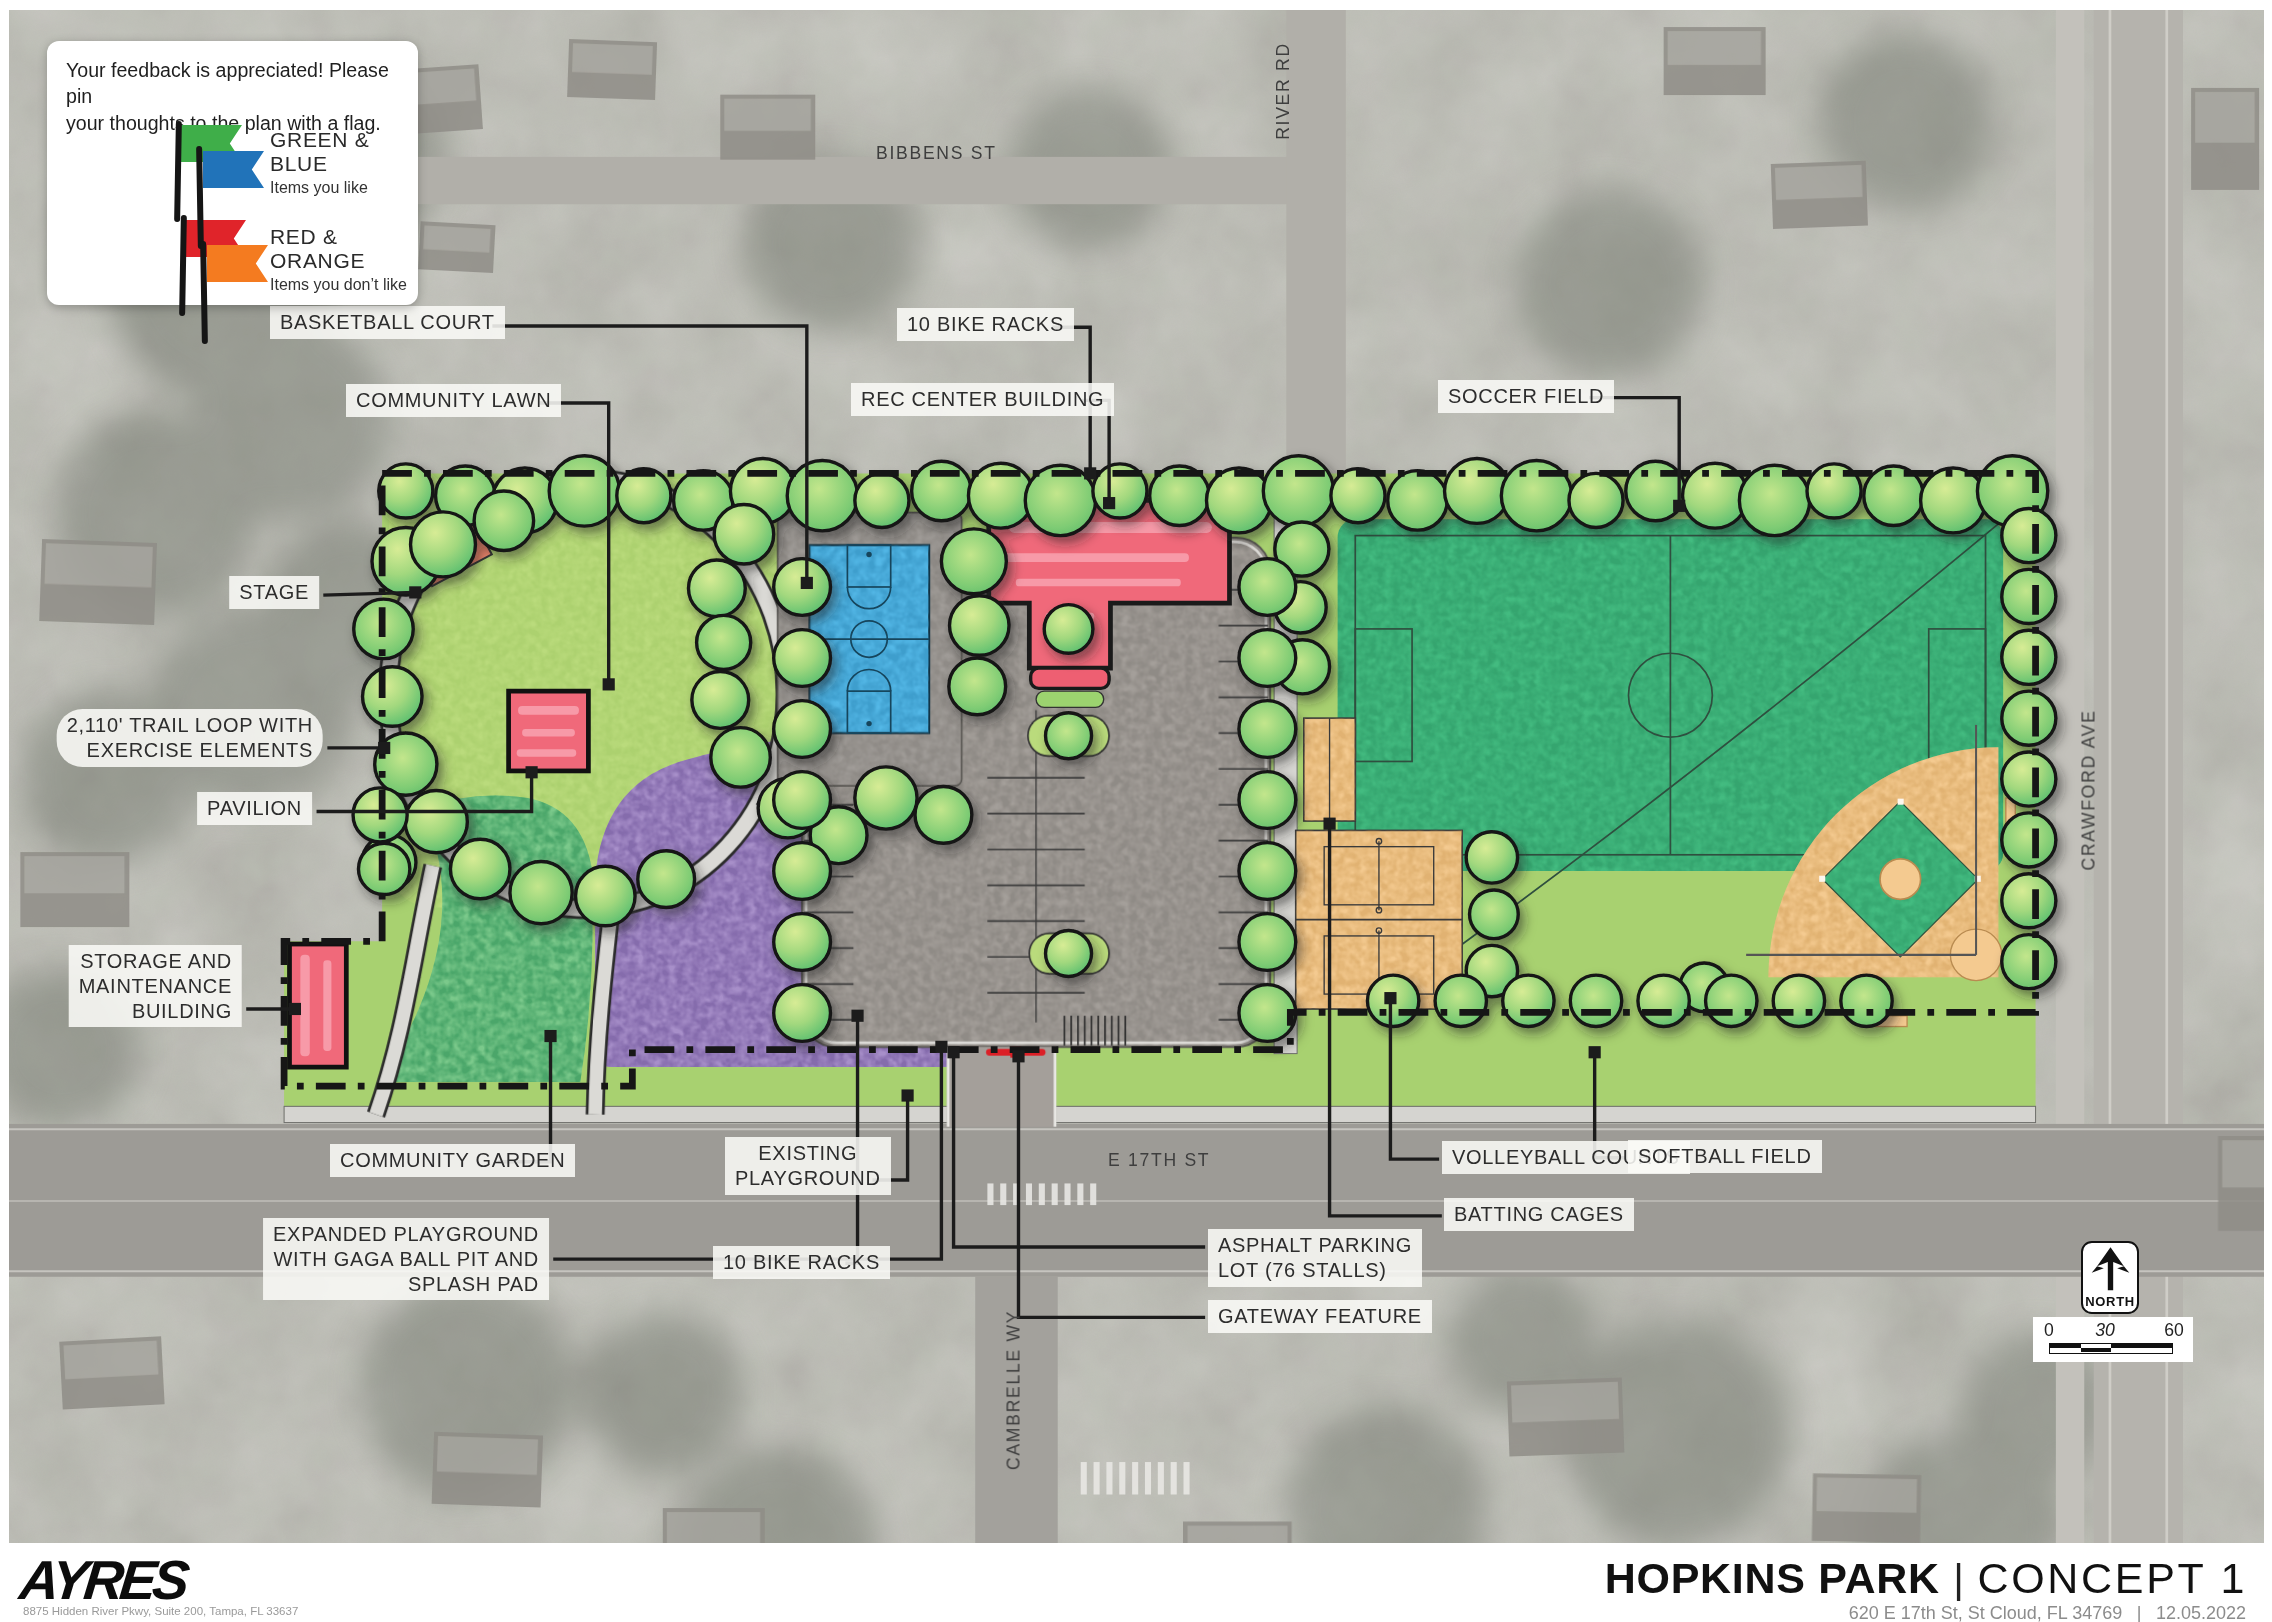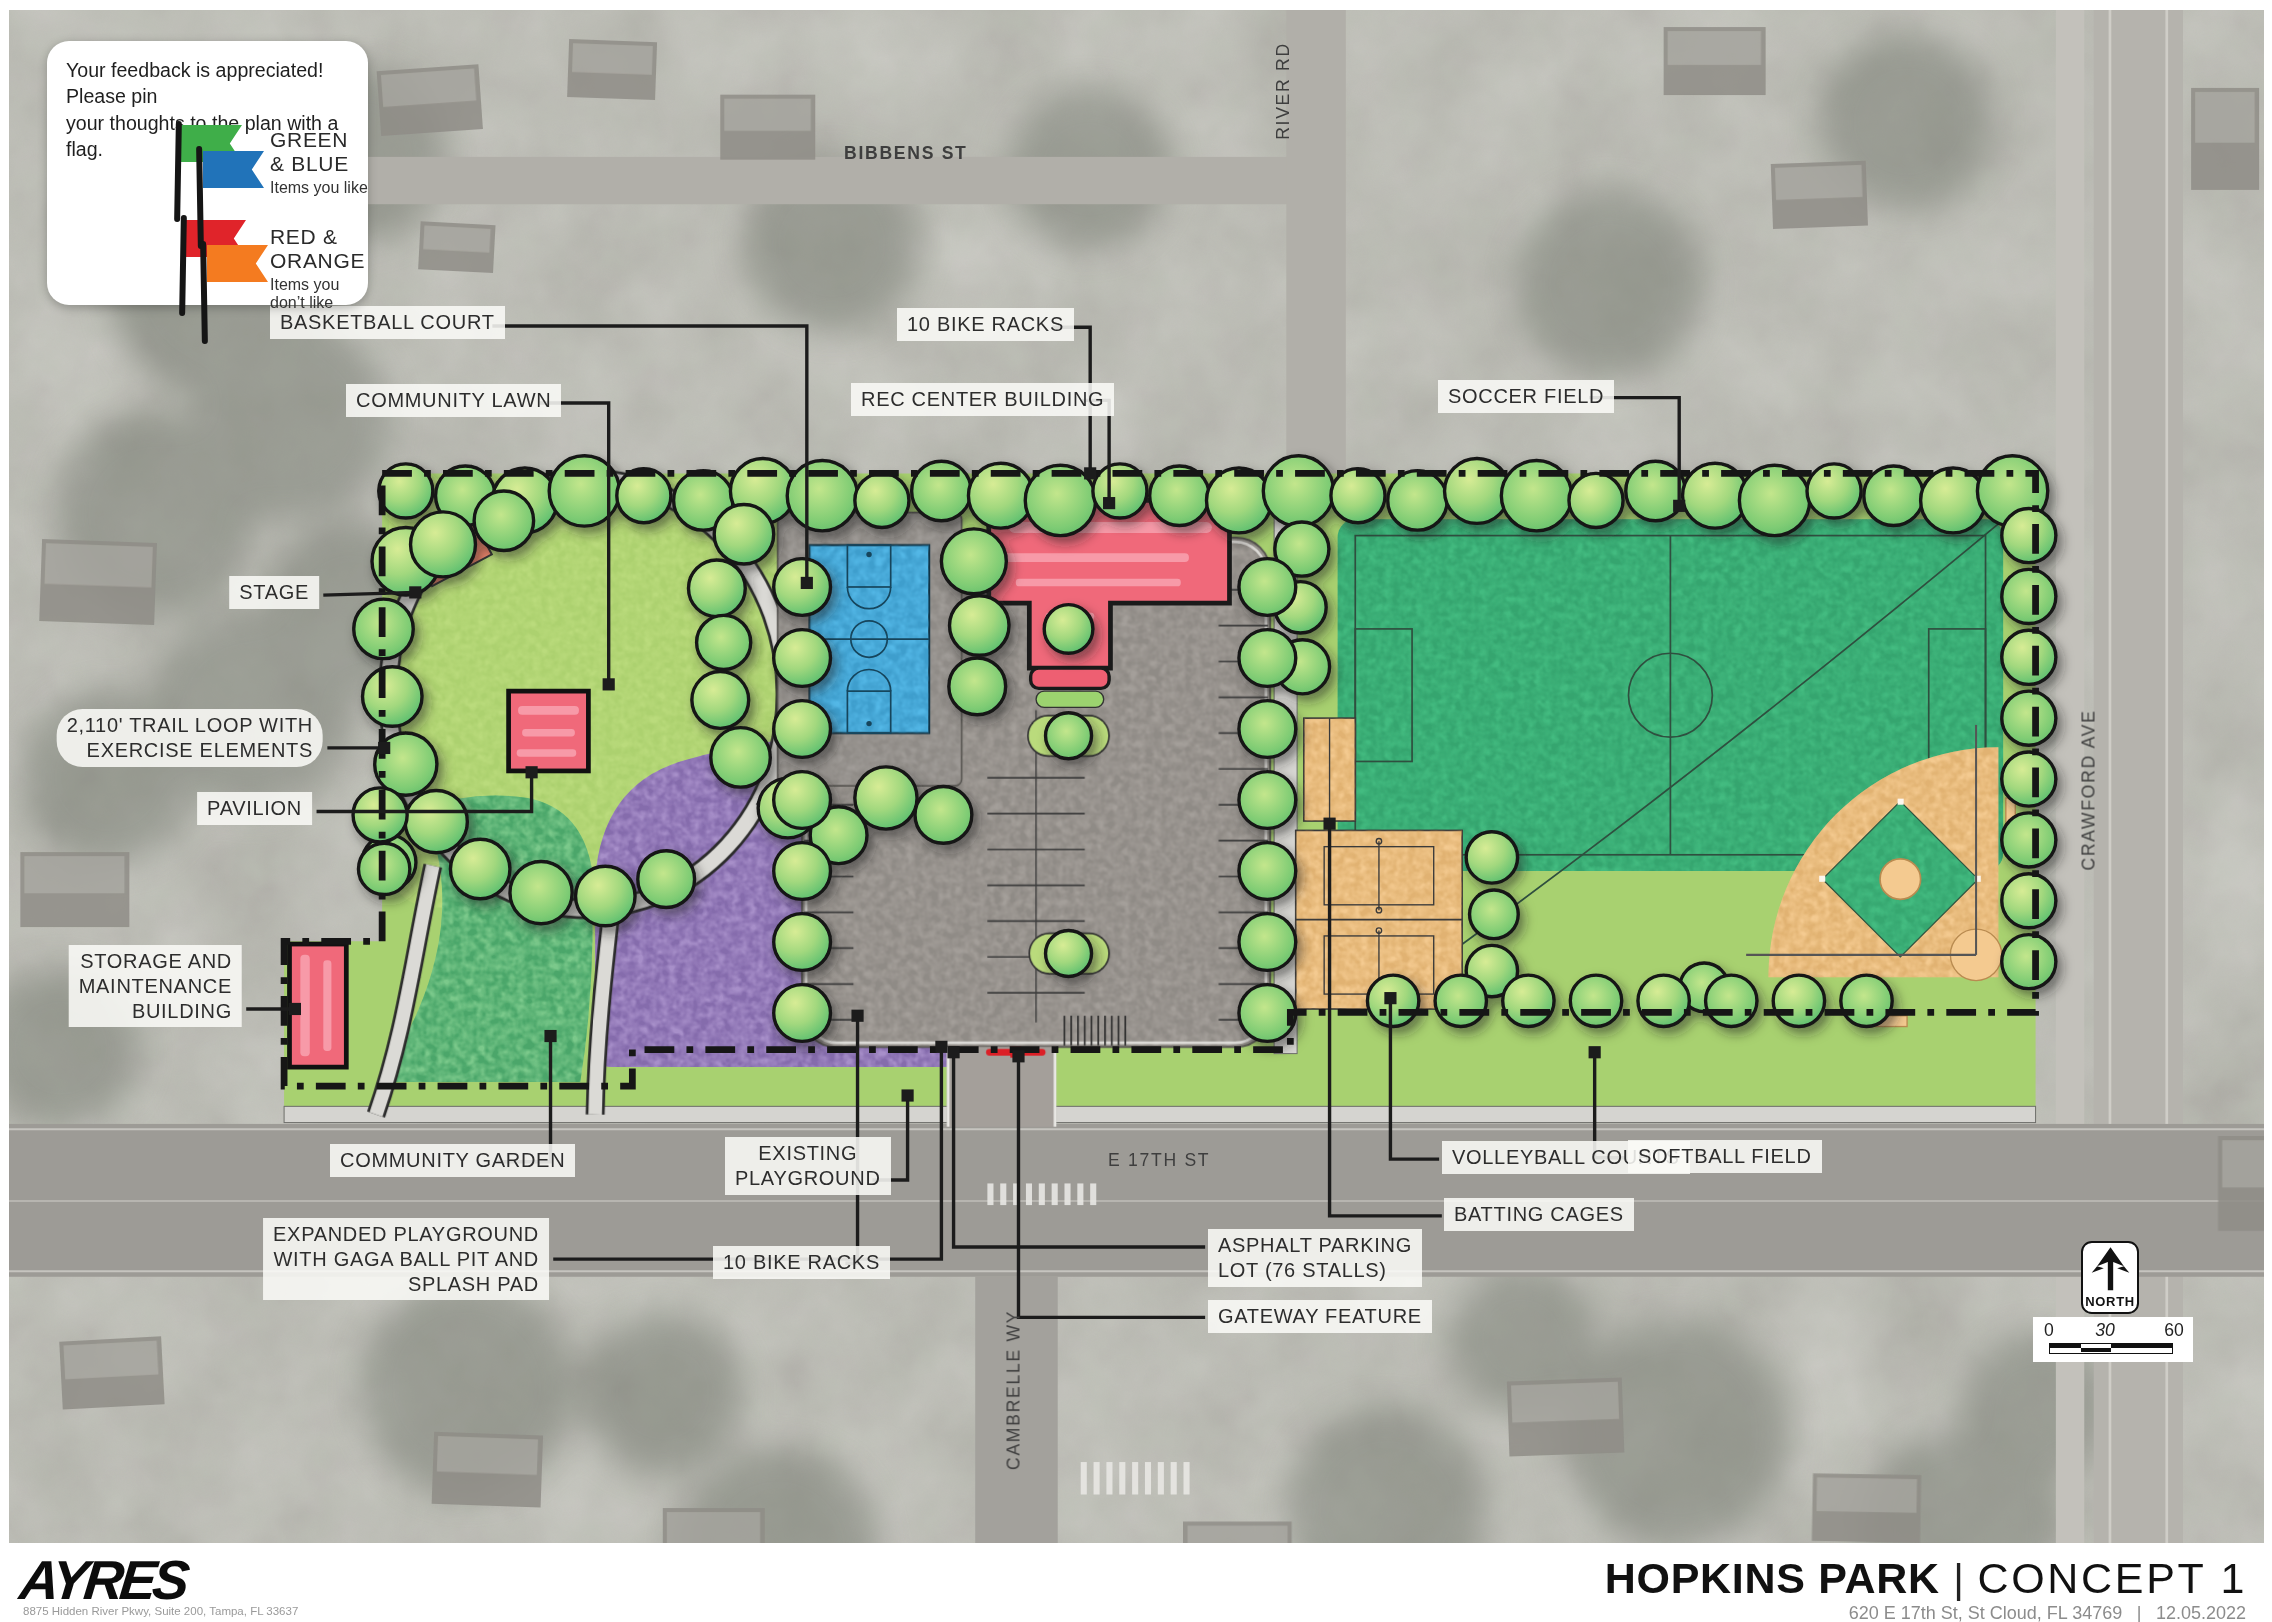--- a/index.html
+++ b/index.html
@@ -17,21 +17,21 @@
   .callout{position:absolute;background:rgba(250,250,247,.87);color:#2d2d2d;font-size:20px;line-height:1.24;
            padding:4px 10px;letter-spacing:0.7px;white-space:nowrap;z-index:30;font-weight:400;}
   .callout.right{transform:translateX(-100%);text-align:right;}
   .callout.center{text-align:center;}
 
   
   .street{position:absolute;color:#3e3e3e;font-size:17.6px;letter-spacing:1.7px;white-space:nowrap;z-index:22;font-weight:400;}
   .street.vert{transform:translate(-50%,-50%) rotate(-90deg);}
 
   
-  #legend{position:absolute;left:47px;top:41px;width:321px;height:264px;background:#fff;border-radius:22px;
+  #legend{position:absolute;left:47px;top:41px;width:371px;height:264px;background:#fff;border-radius:12px;
           box-shadow:0 2.7px 9.5px rgba(0,0,0,.25);z-index:35;}
   .legend-intro{position:absolute;left:19px;top:16px;font-size:19.6px;color:#1f1f1f;line-height:1.35;}
   .legend-name{font-size:21px;color:#2a2a2a;letter-spacing:0.7px;}
   .legend-desc{font-size:16px;color:#333;margin-top:2.7px;}
   .lg-text{position:absolute;left:223px;}
   .flagpole{position:absolute;width:6px;background:#151515;border-radius:3.4px;z-index:2;}
   .flagbanner{position:absolute;height:37px;width:61px;z-index:1;
               clip-path:polygon(0 0,100% 0,80% 50%,100% 100%,0 100%);}
   .flagbanner.front{z-index:3;}
 
@@ -639,21 +639,21 @@
       </div>
       <div class="callout" style="left: 1208px; top: 1229px;">
         <div>ASPHALT PARKING</div>
         <div>LOT (76 STALLS)</div>
       </div>
       <div class="callout" style="left: 1208px; top: 1300px;">
         <div>GATEWAY FEATURE</div>
       </div>
     </div>
 <div id="streets">
-      <div class="street" style="left: 844px; top: 143px; font-weight: bold;">BIBBENS ST</div>
+      <div class="street" style="left: 876px; top: 143px;">BIBBENS ST</div>
       <div class="street vert" style="left: 1283px; top: 91px;">RIVER RD</div>
       <div class="street vert" style="left: 2089px; top: 790px;">CRAWFORD AVE</div>
       <div class="street" style="left: 1108px; top: 1120px; margin-top: 30px;">E 17TH ST</div>
       <div class="street vert" style="left: 1014px; top: 1390px;">CAMBRELLE WY</div>
     </div>
 
 <div id="north-box">
   <svg width="49" height="47" viewBox="0 0 72 70" style="margin-top:2.7px">
     <path d="M36,2 L56,30 L40,24 L40,66 L32,66 L32,24 L16,30 Z" fill="#111"></path>
     <path d="M16,30 L8,40 L26,33 Z" fill="#111"></path>

